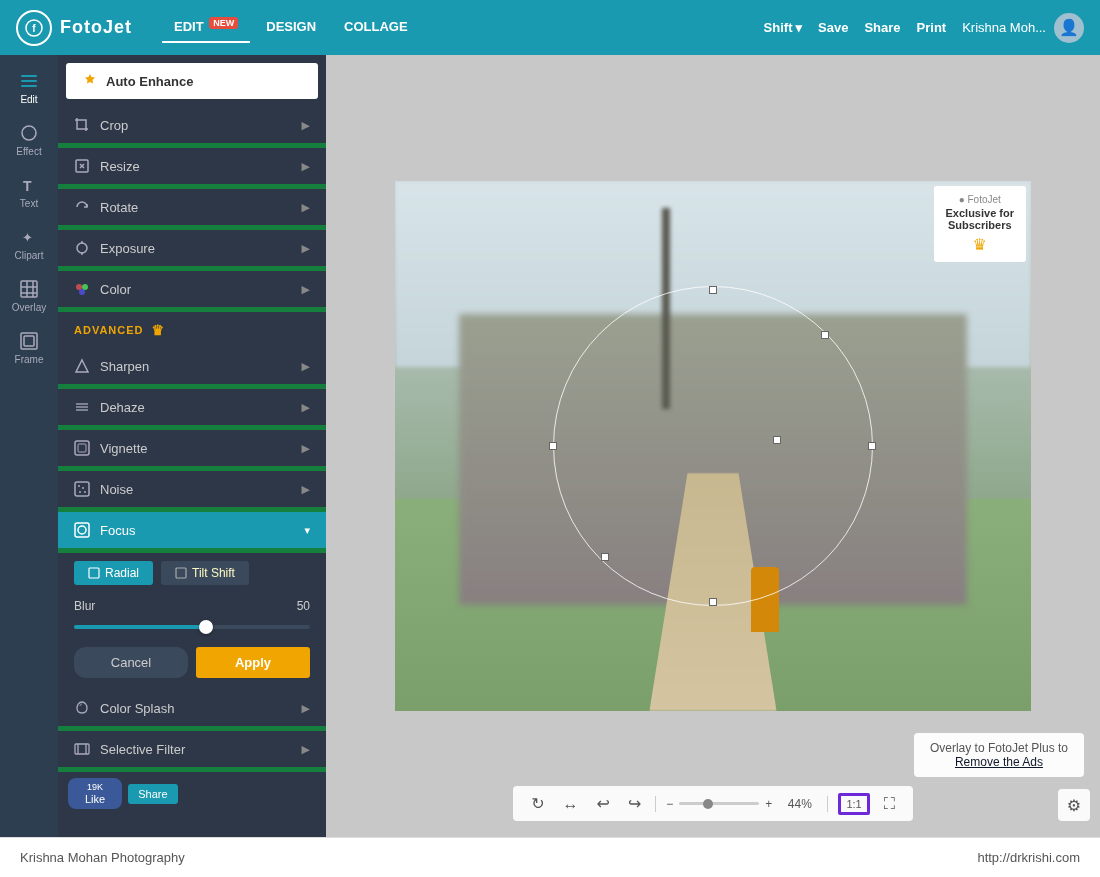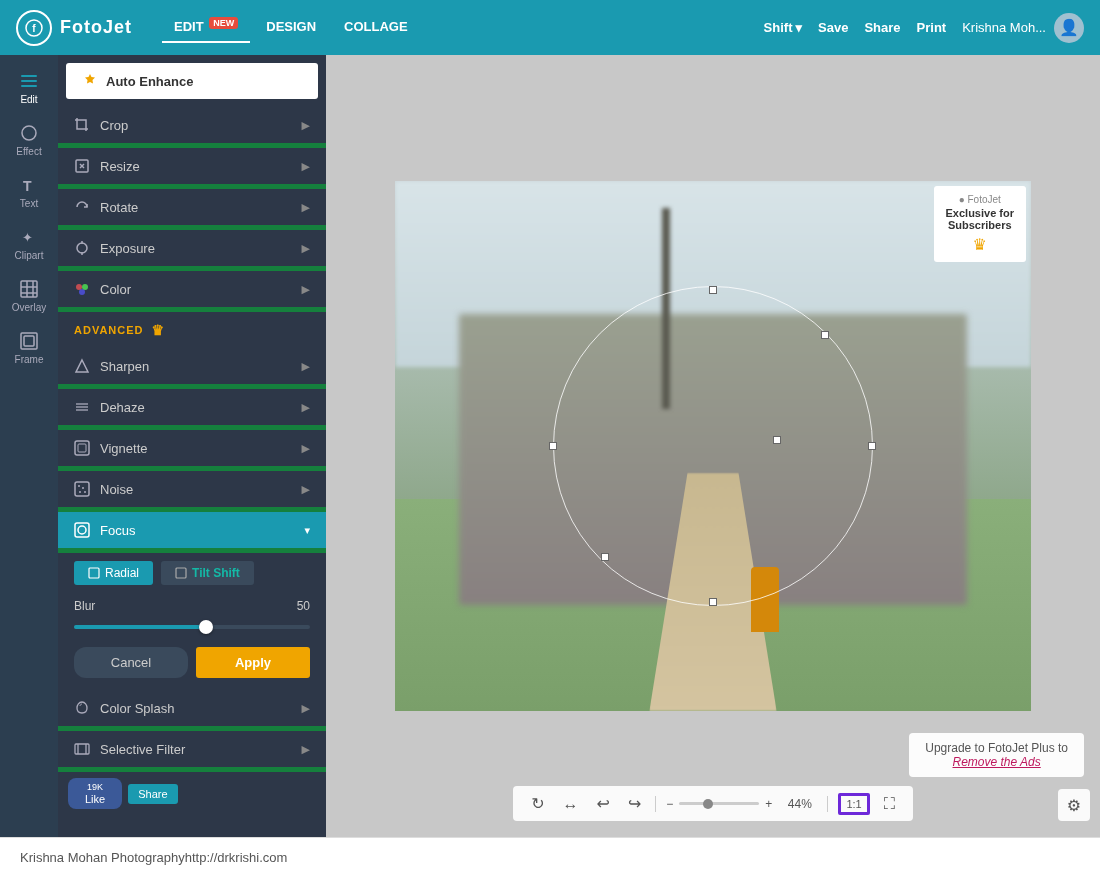--- a/index.html
+++ b/index.html
@@ -116,21 +116,21 @@
 
     
     .focus-tabs {
       display: flex; padding: 8px 16px; gap: 8px;
     }
     .focus-tab {
       padding: 5px 14px; border-radius: 3px; font-size: 12px; cursor: pointer;
       display: flex; align-items: center; gap: 5px;
     }
     .focus-tab.active { background: #1a9ab0; color: white; }
-    .focus-tab.inactive { background: #3a4a5c; color: #14b8a6; font-weight: bold; }
+    .focus-tab.inactive { background: #3a4a5c; color: #fef9c3; }
     .blur-row {
       display: flex; align-items: center; justify-content: space-between;
       padding: 6px 16px; font-size: 12px; color: #ccc;
     }
     .slider-container {
       padding: 6px 16px 10px;
     }
     .slider-track {
       width: 100%; height: 4px; background: #3a4a5c; border-radius: 2px;
       position: relative;
@@ -281,32 +281,32 @@
       position: absolute; right: 10px; bottom: 16px;
       width: 32px; height: 32px; background: rgba(255,255,255,0.9);
       border-radius: 4px; display: flex; align-items: center; justify-content: center;
       cursor: pointer; font-size: 16px; color: #555;
     }
 
     
     .footer {
       height: 40px;
       background: white;
-      display: flex; align-items: center; 
+      display: flex; align-items: center; justify-content: space-between;
       padding: 0 20px;
       font-size: 13px; color: #555;
       border-top: 1px solid #ddd;
     }
     .upgrade-notice {
       position: absolute; bottom: 60px; right: 16px;
       background: rgba(255,255,255,0.95);
       padding: 8px 16px; border-radius: 4px; text-align: center;
       font-size: 12px; color: #555;
     }
-    .remove-ads-link { color: #be185d; cursor: pointer; text-decoration: underline; display: block; font-style: italic; }
+    .remove-ads-link { color: #0f172a; cursor: pointer; text-decoration: underline; display: block; }
   </style>
 </head>
 <body>
 
 <div class="topbar">
   <div class="logo-area">
     <div class="logo-circle">
       <svg width="20" height="20" viewBox="0 0 20 20">
           <circle cx="10" cy="10" r="8" fill="none" stroke="white" stroke-width="1.5"></circle>
           <text x="10" y="14" text-anchor="middle" fill="white" font-size="10" font-family="Arial">f</text>
@@ -614,21 +614,21 @@
       </div>
       <div class="zoom-pct">44%</div>
       <div class="toolbar-divider"></div>
       <div class="ratio-btn">1:1</div>
       <div class="toolbar-btn">⛶</div>
     </div>
 
     <div class="settings-btn">⚙</div>
 
     <div class="upgrade-notice">
-      <span>Upgrade to FotoJet Plus to</span>
+      <span>Overlay to FotoJet Plus to</span>
       <span class="remove-ads-link">Remove the Ads</span>
     </div>
   </div>
 </div>
 
 <div class="footer">
   <span>Krishna Mohan Photography</span>
   <span>http://drkrishi.com</span>
 </div>
 

